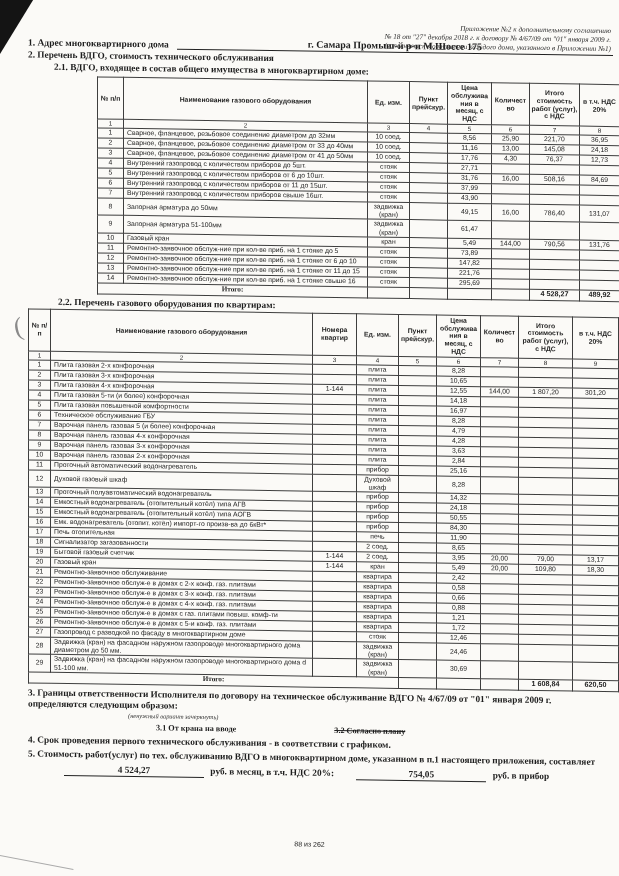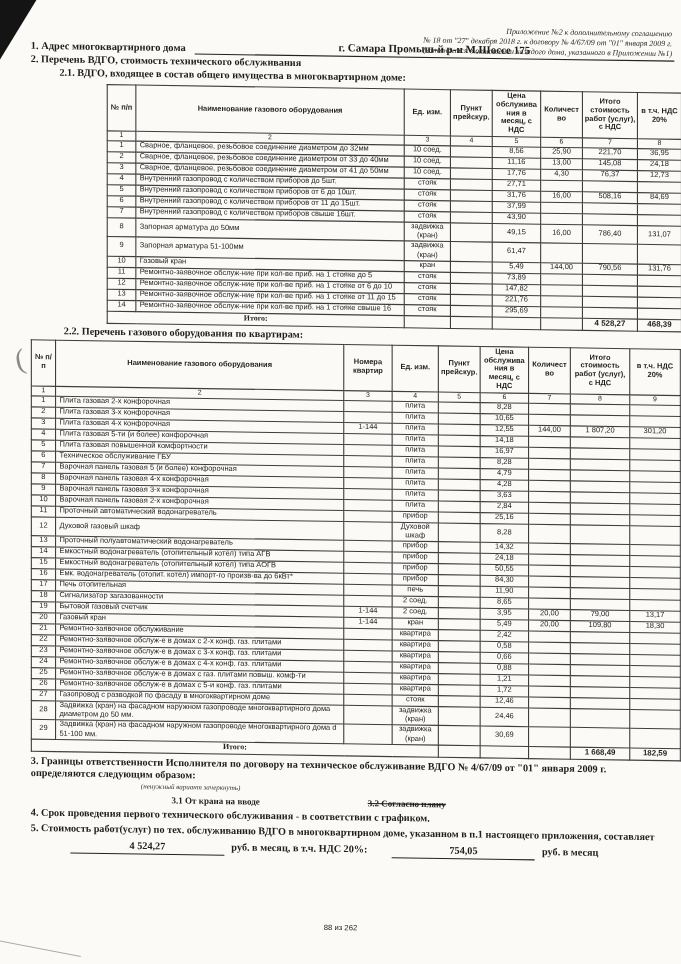--- a/index.html
+++ b/index.html
@@ -255,21 +255,21 @@
           <td></td>
           <td></td>
         </tr>
         <tr class="total-row">
           <td colspan="2" class="total-label">Итого:</td>
           <td></td>
           <td></td>
           <td></td>
           <td></td>
           <td>4 528,27</td>
-          <td>468,39</td>
+          <td>489,92</td>
         </tr>
       </tbody>
   </table>
 
   <div class="sec22">2.2. Перечень газового оборудования  по квартирам:</div>
 
   <table class="doc-table t2">
     <colgroup>
       <col style="width:22px">
         <col style="width:262px">
@@ -621,22 +621,22 @@
           <td>30,69</td>
           <td></td>
           <td></td>
           <td></td>
         </tr>
         <tr class="total-row">
           <td colspan="4" class="total-label">Итого:</td>
           <td></td>
           <td></td>
           <td></td>
-          <td>1 668,49</td>
-          <td>182,59</td>
+          <td>1 608,84</td>
+          <td>620,50</td>
         </tr>
       </tbody>
   </table>
 
   <div class="sec3">
     <div>3. Границы ответственности Исполнителя по договору на техническое обслуживание ВДГО № 4/67/09 от "01" января 2009 г.</div>
     <div>определяются следующим образом:</div>
   </div>
   <div class="note-small">(ненужный вариант зачеркнуть)</div>
   <div class="options-line">
@@ -644,18 +644,18 @@
     <span class="opt2">3.2  Согласно плану</span>
   </div>
 
   <div class="sec45">4. Срок проведения первого технического обслуживания - в соответствии с графиком.</div>
   <div class="sec45">5. Стоимость работ(услуг) по тех. обслуживанию ВДГО в многоквартирном доме, указанном в п.1 настоящего приложения, составляет</div>
 
   <div class="amounts-line">
     <span class="blank">4 524,27</span>
     <span class="amt-text">руб. в месяц, в т.ч. НДС 20%:</span>
     <span class="blank blank2">754,05</span>
-    <span class="amt-text">руб. в месяц</span>
+    <span class="amt-text">руб. в прибор</span>
   </div>
 
   <div class="footer">88 из 262</div>
 
 </div>
 
 </body></html>

